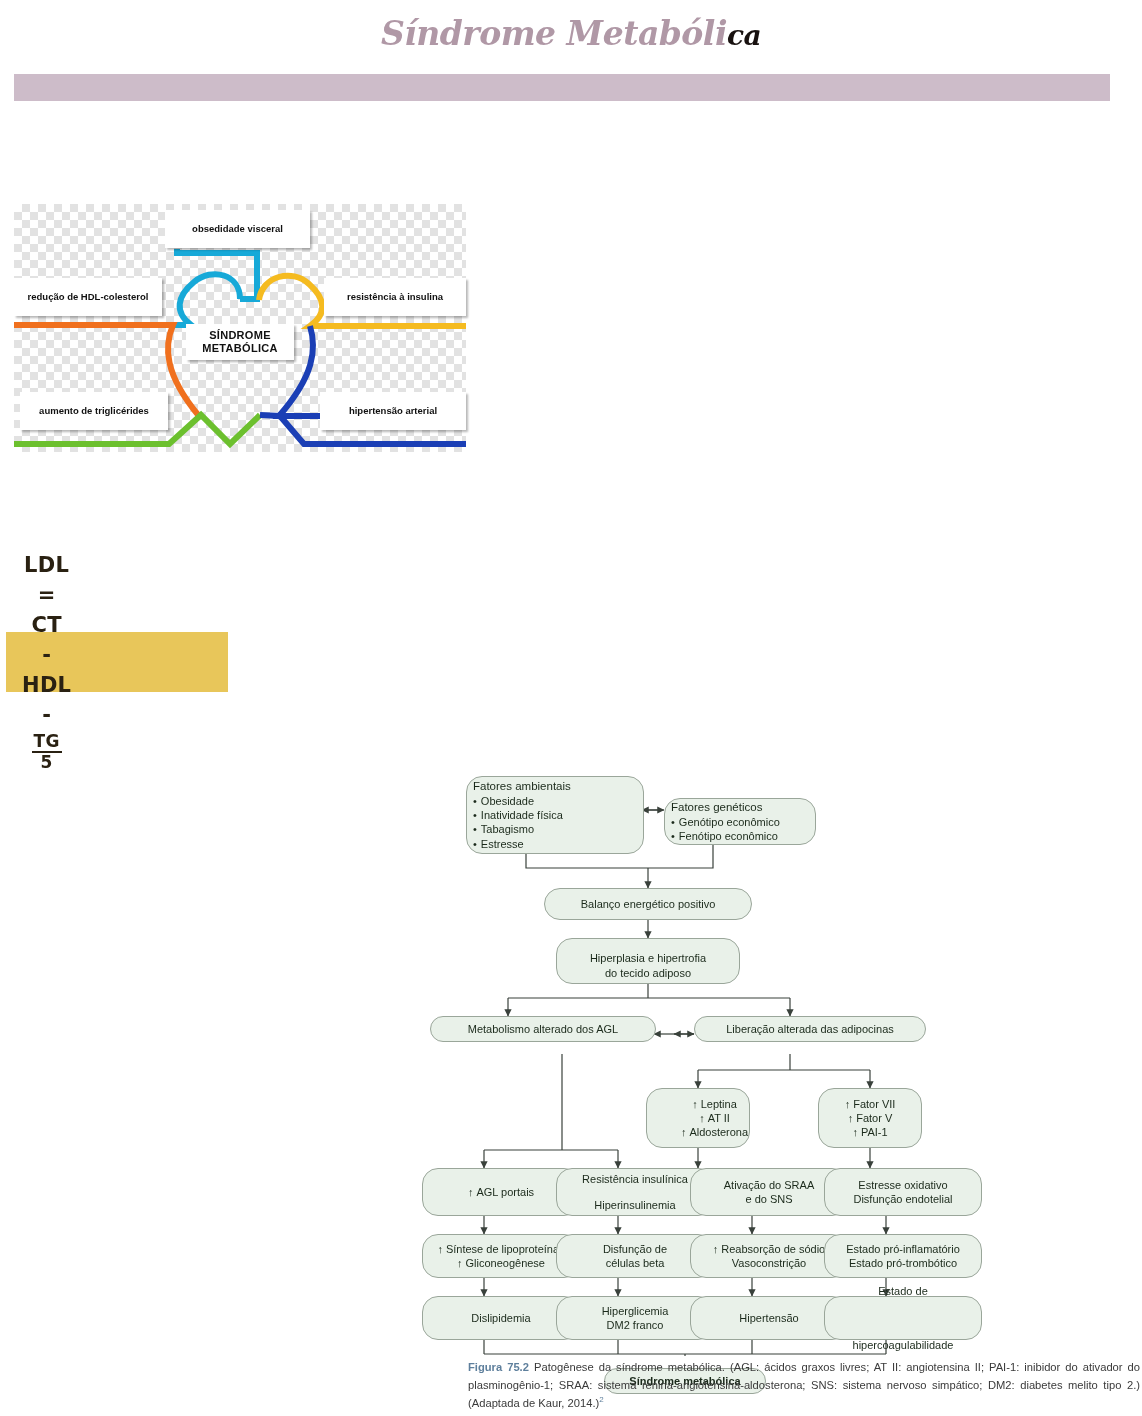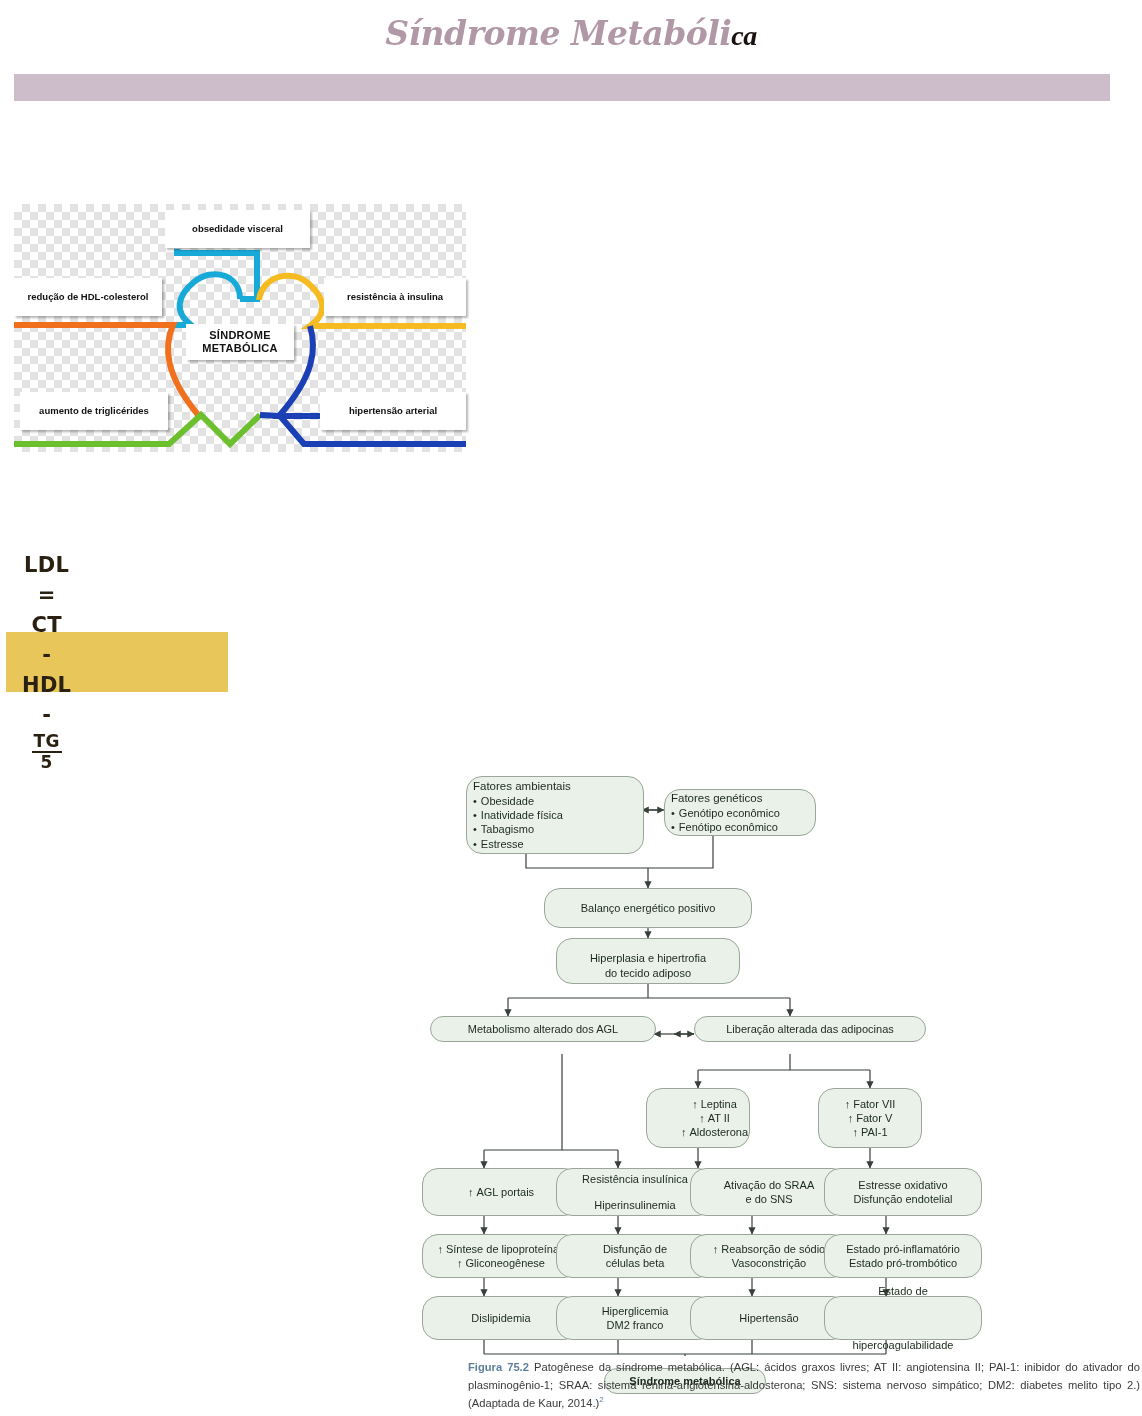--- a/index.html
+++ b/index.html
@@ -16,21 +16,21 @@
     position:absolute; left:0; top:14px; width:1142px;
     text-align:center;
     font-family:"DejaVu Serif", serif;
     font-size:33px;
     font-style:italic;
     font-weight:bold;
     letter-spacing:-0.5px;
     color:#b098a6;
     white-space:nowrap;
   }
-  .page-title .tail{ color:#18110f; font-size:28px;font-family:Liberation Serif, serif; }
+  .page-title .tail{ color:#18110f; font-size:28px; }
 
   
   .banner{
     position:absolute; left:14px; top:74px;
     width:1096px; height:27px;
     background:#cdbcc9;
   }
 
   
   .heart-figure{
@@ -245,29 +245,29 @@
   <div class="fbox left" style="left:0px;top:0px;width:178px;height:78px;">
     <div class="bhead">Fatores ambientais</div>
     <ul>
       <li>Obesidade</li>
       <li>Inatividade física</li>
       <li>Tabagismo</li>
       <li>Estresse</li>
     </ul>
   </div>
 
-  <div class="fbox left" style="left:198px;top:13px;width:152px;height:47px;">
+  <div class="fbox left" style="left:198px;top:22px;width:152px;height:47px;">
     <div class="bhead">Fatores genéticos</div>
     <ul>
       <li>Genótipo econômico</li>
       <li>Fenótipo econômico</li>
     </ul>
   </div>
 
-  <div class="fbox center" style="left:78px;top:112px;width:208px;height:40px;">Balanço energético positivo</div>
+  <div class="fbox center" style="left:78px;top:112px;width:208px;height:32px;">Balanço energético positivo</div>
 
   <div class="fbox center" style="left:90px;top:162px;width:184px;height:46px;justify-content:flex-end;">
     <div>Hiperplasia e hipertrofia</div>
     <div>do tecido adiposo</div>
   </div>
 
   <div class="fbox center" style="left:-36px;top:240px;width:226px;height:26px;">Metabolismo alterado dos AGL</div>
   <div class="fbox center" style="left:228px;top:240px;width:232px;height:26px;">Liberação alterada das adipocinas</div>
 
   <div class="fbox center" style="left:180px;top:312px;width:104px;height:60px;padding-left:39px;">

